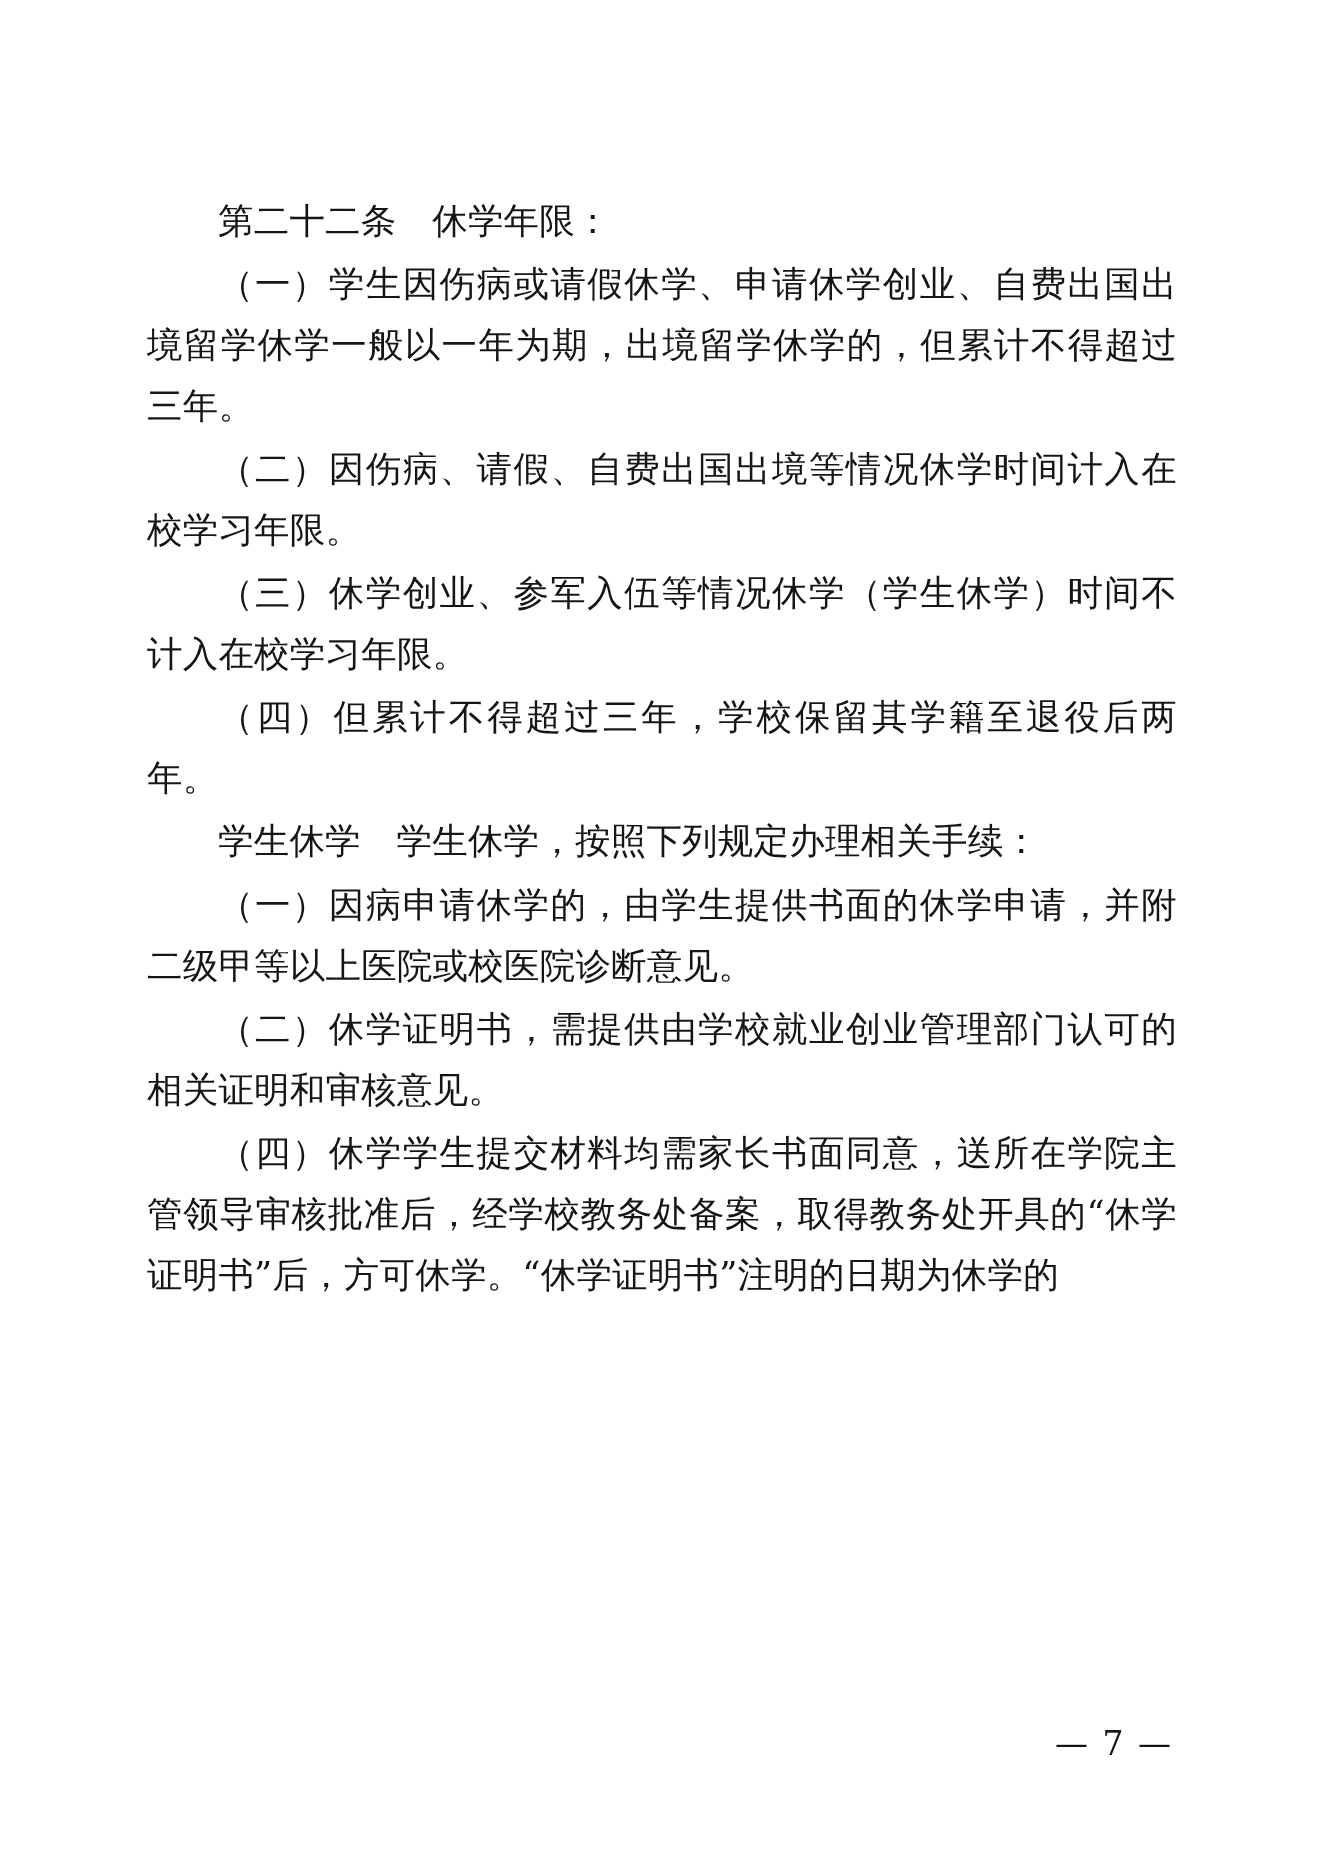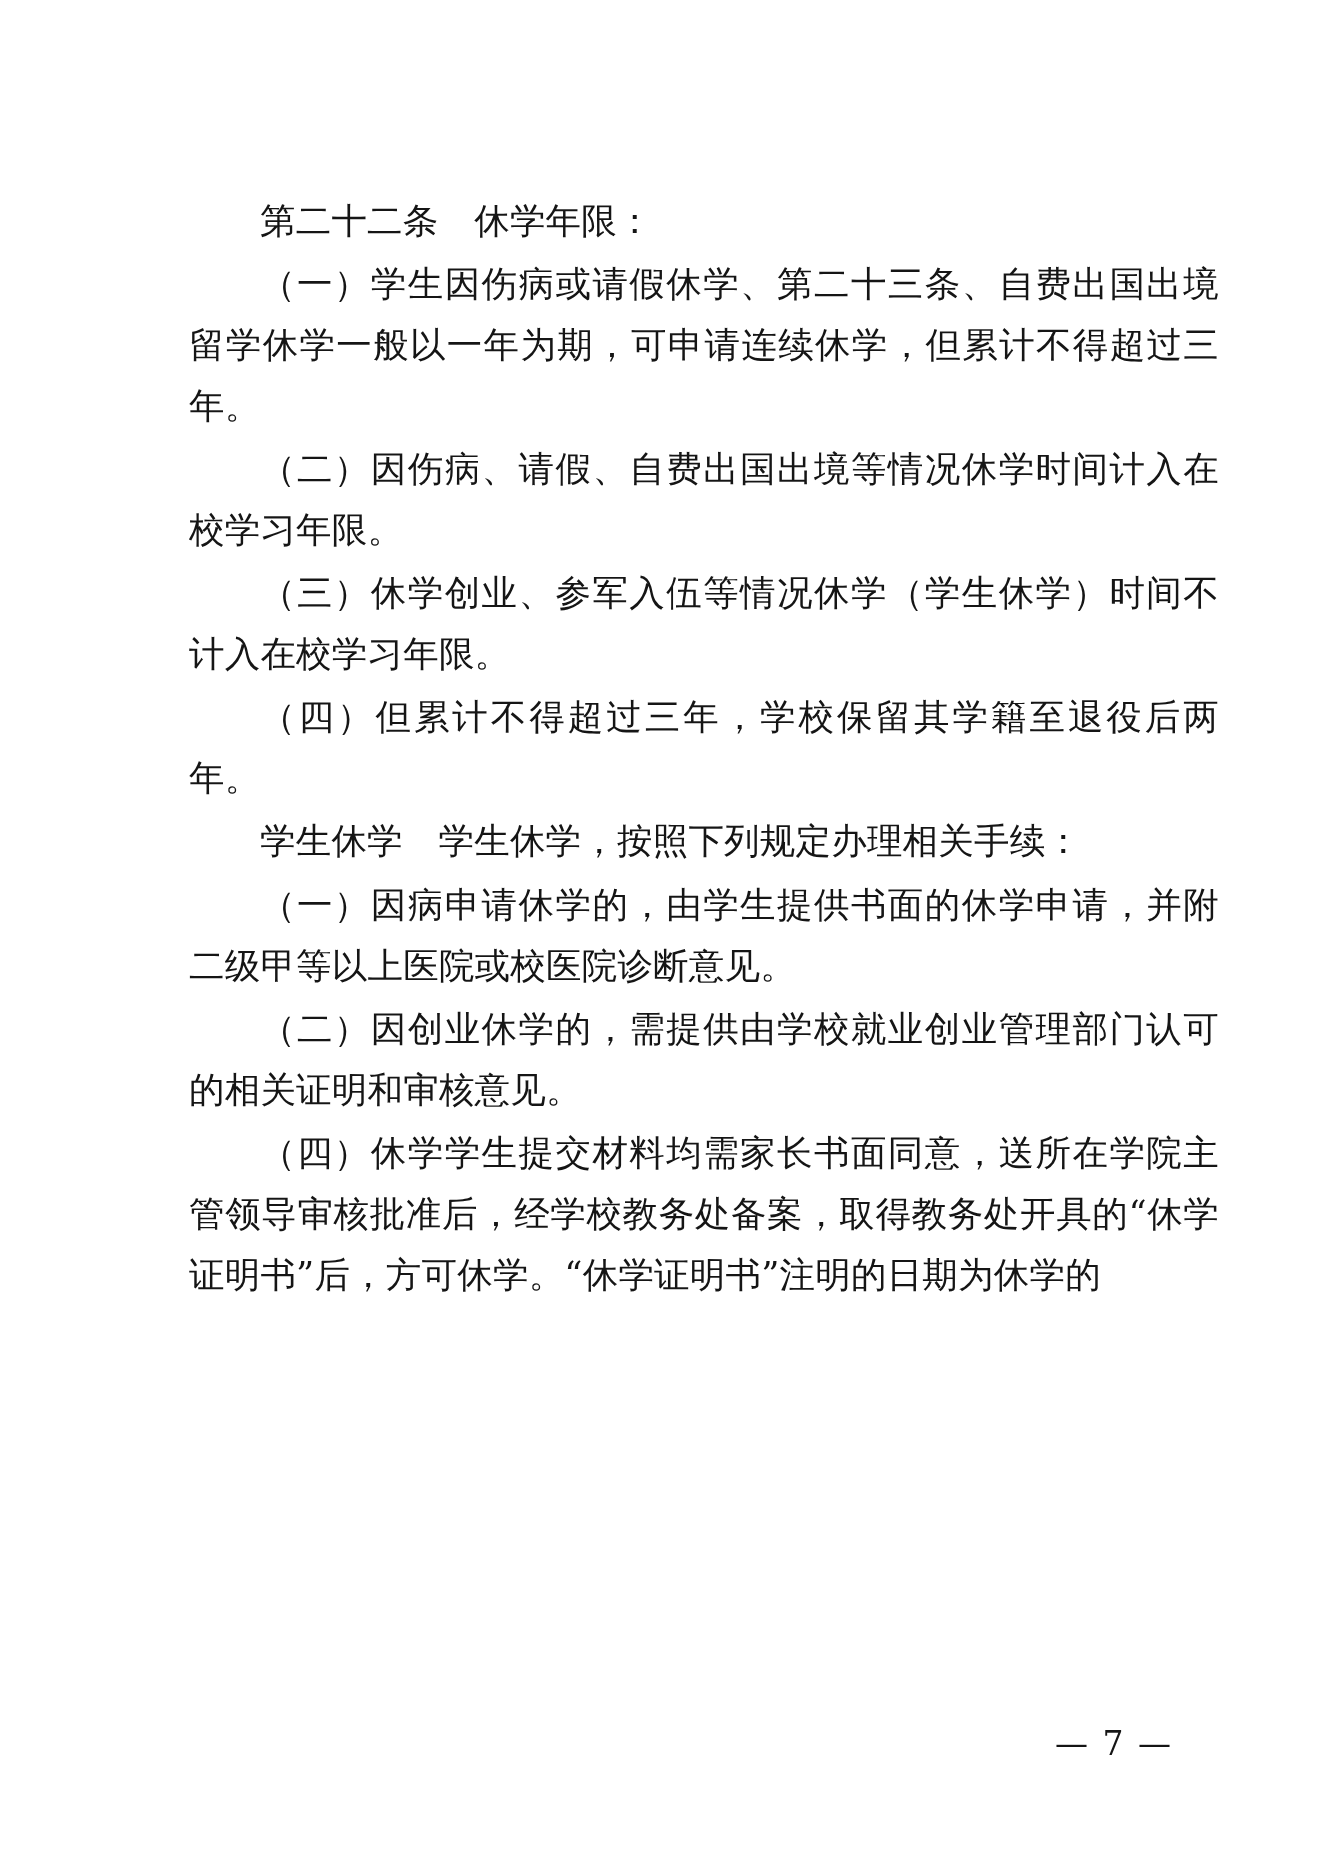--- a/index.html
+++ b/index.html
@@ -20,21 +20,20 @@
     top: 0; left: 0;
     width: 1323px;
     height: 1871px;
     box-sizing: border-box;
   }
   .content {
     position: absolute;
     left: 147px;
     top: 190px;
     width: 1030px;
-    margin-left: 42px;
   }
   .para {
     font-size: 35.5px;
     line-height: 1.72;
     text-align: justify;
     text-justify: inter-ideograph;
     margin: 0 0 2px 0;
     letter-spacing: 0.2px;
     color: #151515;
   }
@@ -63,33 +62,33 @@
 </style>
 </head>
 <body>
 
 <div class="page">
 
   <div class="content">
 
     <p class="para heading">第二十二条　休学年限：</p>
 
-    <p class="para indent">（一）学生因伤病或请假休学、第二十三条、自费出国出境留学休学一般以一年为期，可申请连续休学，但累计不得超过三年。</p>
+    <p class="para indent">（一）学生因伤病或请假休学、申请休学创业、自费出国出境留学休学一般以一年为期，出境留学休学的，但累计不得超过三年。</p>
 
     <p class="para indent">（二）因伤病、请假、自费出国出境等情况休学时间计入在校学习年限。</p>
 
     <p class="para indent">（三）休学创业、参军入伍等情况休学（学生休学）时间不计入在校学习年限。</p>
 
     <p class="para indent">（四）但累计不得超过三年，学校保留其学籍至退役后两年。</p>
 
     <p class="para heading">学生休学　学生休学，按照下列规定办理相关手续：</p>
 
     <p class="para indent">（一）因病申请休学的，由学生提供书面的休学申请，并附二级甲等以上医院或校医院诊断意见。</p>
 
-    <p class="para indent">（二）因创业休学的，需提供由学校就业创业管理部门认可的相关证明和审核意见。</p>
+    <p class="para indent">（二）休学证明书，需提供由学校就业创业管理部门认可的相关证明和审核意见。</p>
 
 
     <p class="para indent">（四）休学学生提交材料均需家长书面同意，送所在学院主管领导审核批准后，经学校教务处备案，取得教务处开具的“休学证明书”后，方可休学。“休学证明书”注明的日期为休学的</p>
 
   </div>
 
   <div class="footer">
     <div class="page-number">— 7 —</div>
   </div>
 

